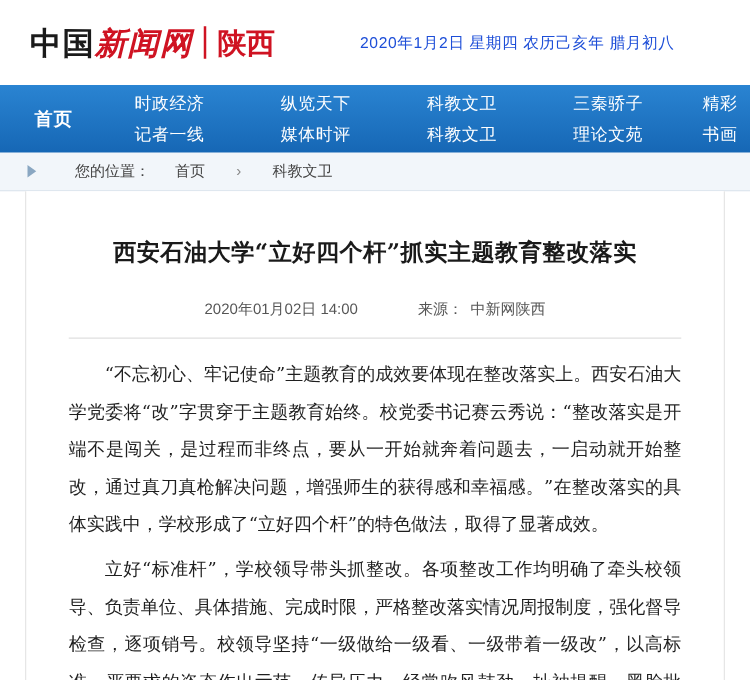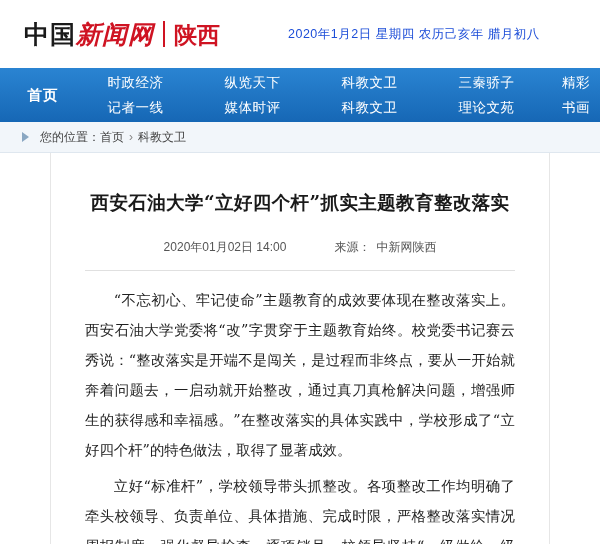--- a/index.html
+++ b/index.html
@@ -129,20 +129,21 @@
   
   .breadcrumb-wrap {
     height: 30px;
     background: #f2f6fa;
     border-bottom: 1px solid #dfe7ef;
     display: flex;
     align-items: center;
     padding-left: 22px;
     font-size: 12px;
     color: #444444;
+    gap: 20px;
   }
   .bc-icon {
     width: 12px;
     height: 12px;
     margin-right: 6px;
     display: inline-block;
     position: relative;
   }
   .bc-icon::before {
     content: "";
@@ -158,21 +159,21 @@
   }
   .bc-link {
     color: #444444;
     text-decoration: none;
   }
 
   
   .content {
     position: relative;
     margin: 0 auto;
-    width: 500px;
+    width: 560px;
     background: #ffffff;
     border-left: 1px solid #e6e6e6;
     border-right: 1px solid #e6e6e6;
     height: 392px;
     box-sizing: border-box;
     padding: 0 34px;
   }
   .article-title {
     text-align: center;
     font-family: "DejaVu Serif", serif;

